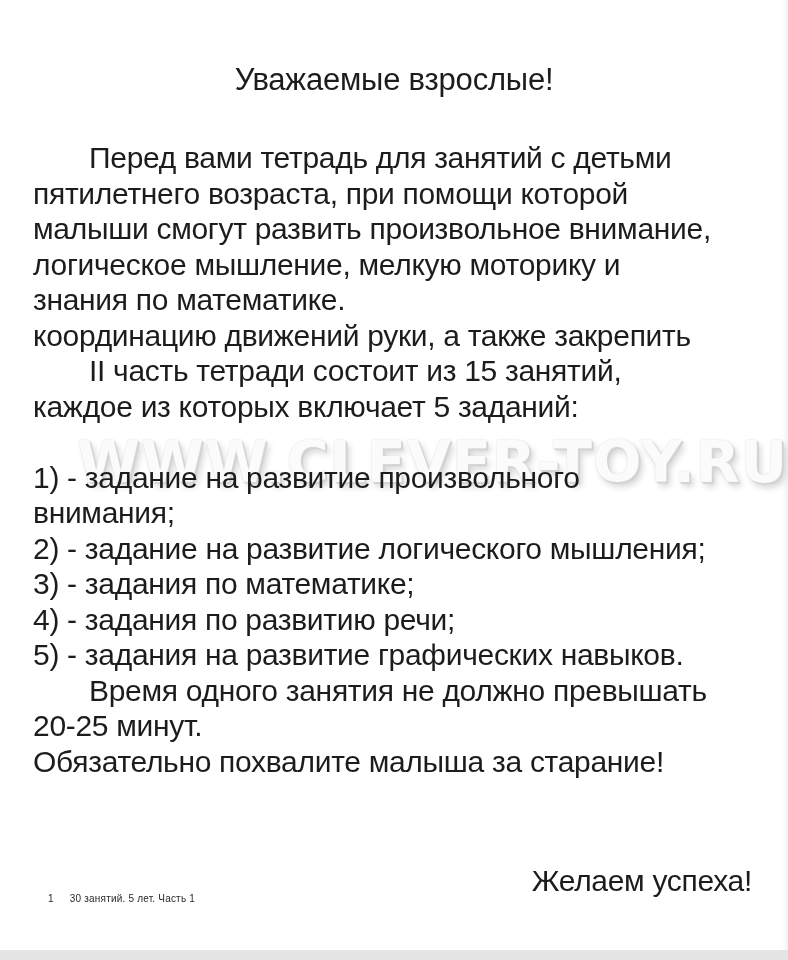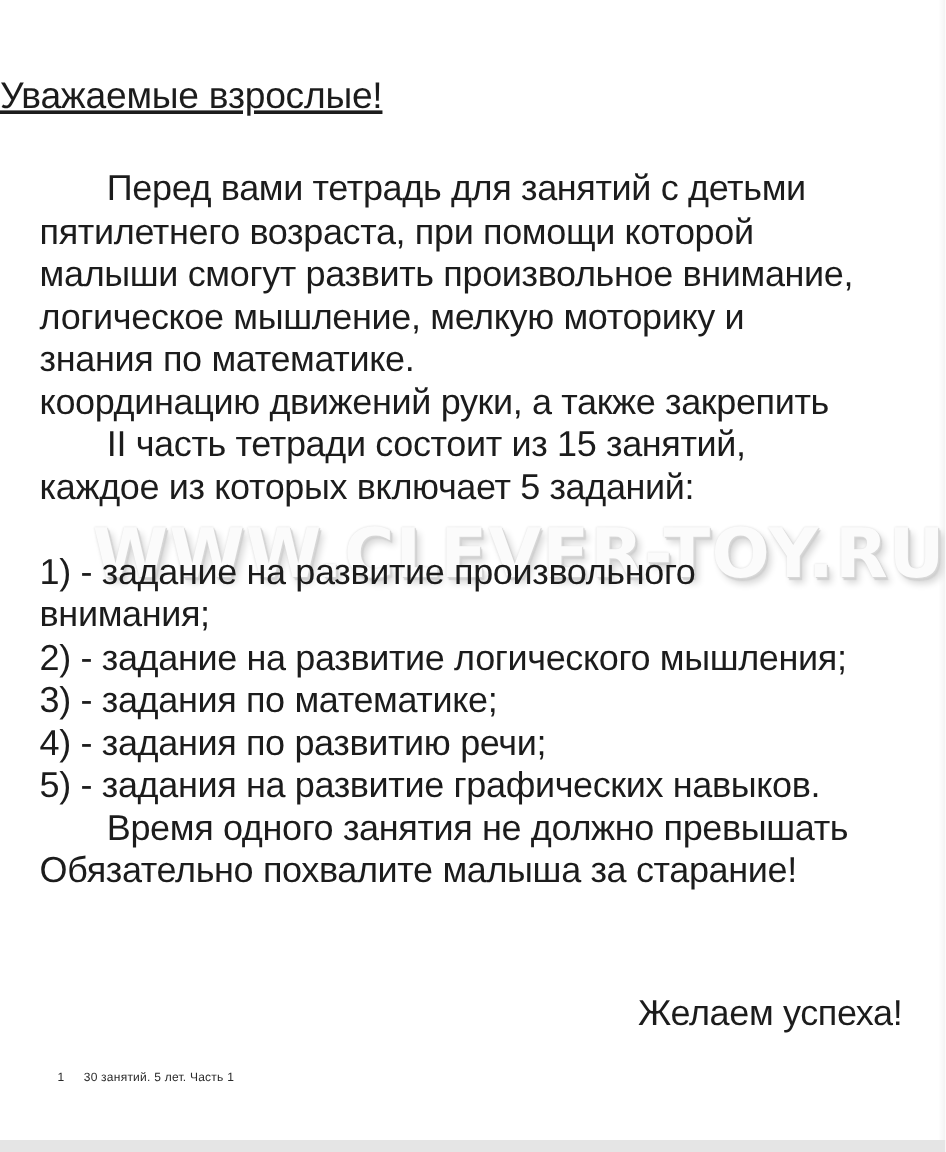--- a/index.html
+++ b/index.html
@@ -26,24 +26,24 @@
   .edge-right {
     position: absolute;
     right: 0; top: 0;
     width: 6px; height: 100%;
     background: linear-gradient(to right, rgba(0,0,0,0), rgba(0,0,0,0.05));
   }
   .title {
     position: absolute;
     top: 62px; left: 0;
     width: 100%;
+    text-align: center;
     font-size: 31px;
     letter-spacing: -0.2px;
     z-index: 2;
-    text-decoration: underline;
   }
   .watermark {
     position: absolute;
     top: 429px; left: 0;
     width: 100%;
     text-align: right;
     font-family: "DejaVu Sans", sans-serif;
     font-weight: bold;
     font-size: 57px;
     letter-spacing: 1px;
@@ -97,20 +97,21 @@
     <div class="line indent">II часть тетради состоит из 15 занятий,</div>
     <div class="line">каждое из которых включает 5 заданий:</div>
     <div class="line blank"></div>
     <div class="line">1) - задание на развитие произвольного</div>
     <div class="line">внимания;</div>
     <div class="line">2) - задание на развитие логического мышления;</div>
     <div class="line">3) - задания по математике;</div>
     <div class="line">4) - задания по развитию речи;</div>
     <div class="line">5) - задания на развитие графических навыков.</div>
     <div class="line indent">Время одного занятия не должно превышать</div>
+    <div class="line">20-25 минут.</div>
     <div class="line">Обязательно похвалите малыша за старание!</div>
     <div class="line blank"></div>
     <div class="line right">Желаем успеха!</div>
   </div>
 
   <div class="footer">
     <span class="page-num">1</span><span>30 занятий. 5 лет. Часть 1</span>
   </div>
 
   <div class="edge-right"></div>

